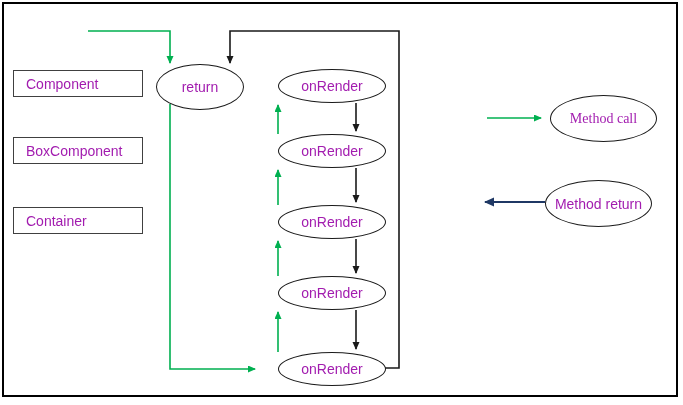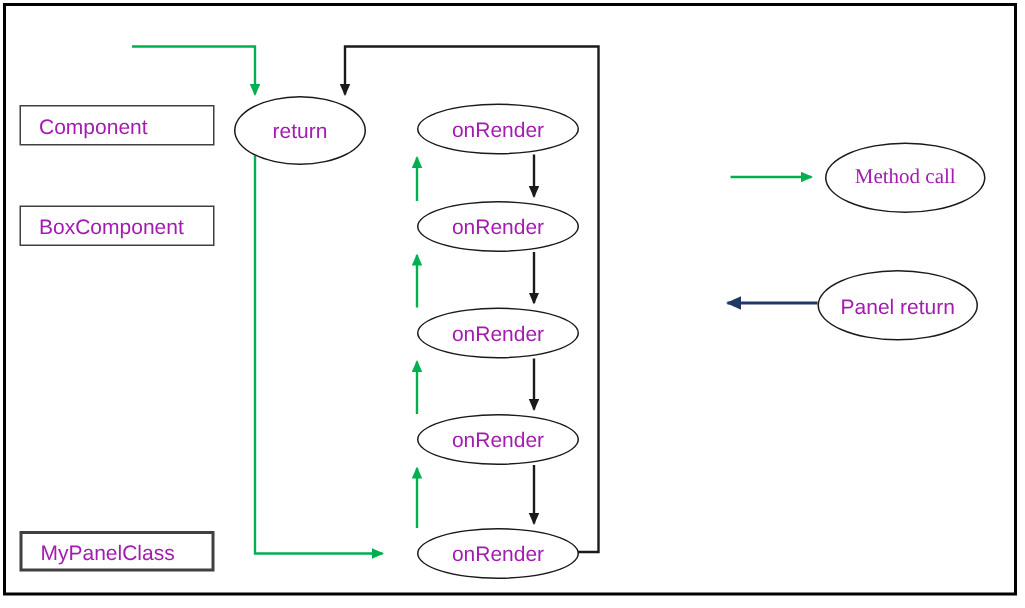--- a/index.html
+++ b/index.html
@@ -101,26 +101,26 @@
       <path d="M356,310 V349" marker-end="url(#arrow-black)"></path>
     </g>
 
     <g fill="none" stroke-width="2" stroke="#1f3864">
       <path d="M545,202 H485" marker-end="url(#arrow-navy)"></path>
     </g>
   </svg>
 
   <div class="class-box" style="top:70px">Component</div>
   <div class="class-box" style="top:137px">BoxComponent</div>
-  <div class="class-box thick" style="top:354px">MyPanelClass</div>
+  <div class="class-box" style="top:207px">Container</div>
 
   <div class="ellipse" id="render-ellipse">return</div>
 
   <div class="ellipse onrender" id="onrender-1">onRender</div>
   <div class="ellipse onrender" id="onrender-2">onRender</div>
   <div class="ellipse onrender" id="onrender-3">onRender</div>
   <div class="ellipse onrender" id="onrender-4">onRender</div>
   <div class="ellipse onrender" id="onrender-5">onRender</div>
 
   <div class="ellipse" id="legend-call-ellipse">Method call</div>
-  <div class="ellipse" id="legend-return-ellipse">Panel return</div>
+  <div class="ellipse" id="legend-return-ellipse">Method return</div>
 
 </div>
 
 </body></html>

